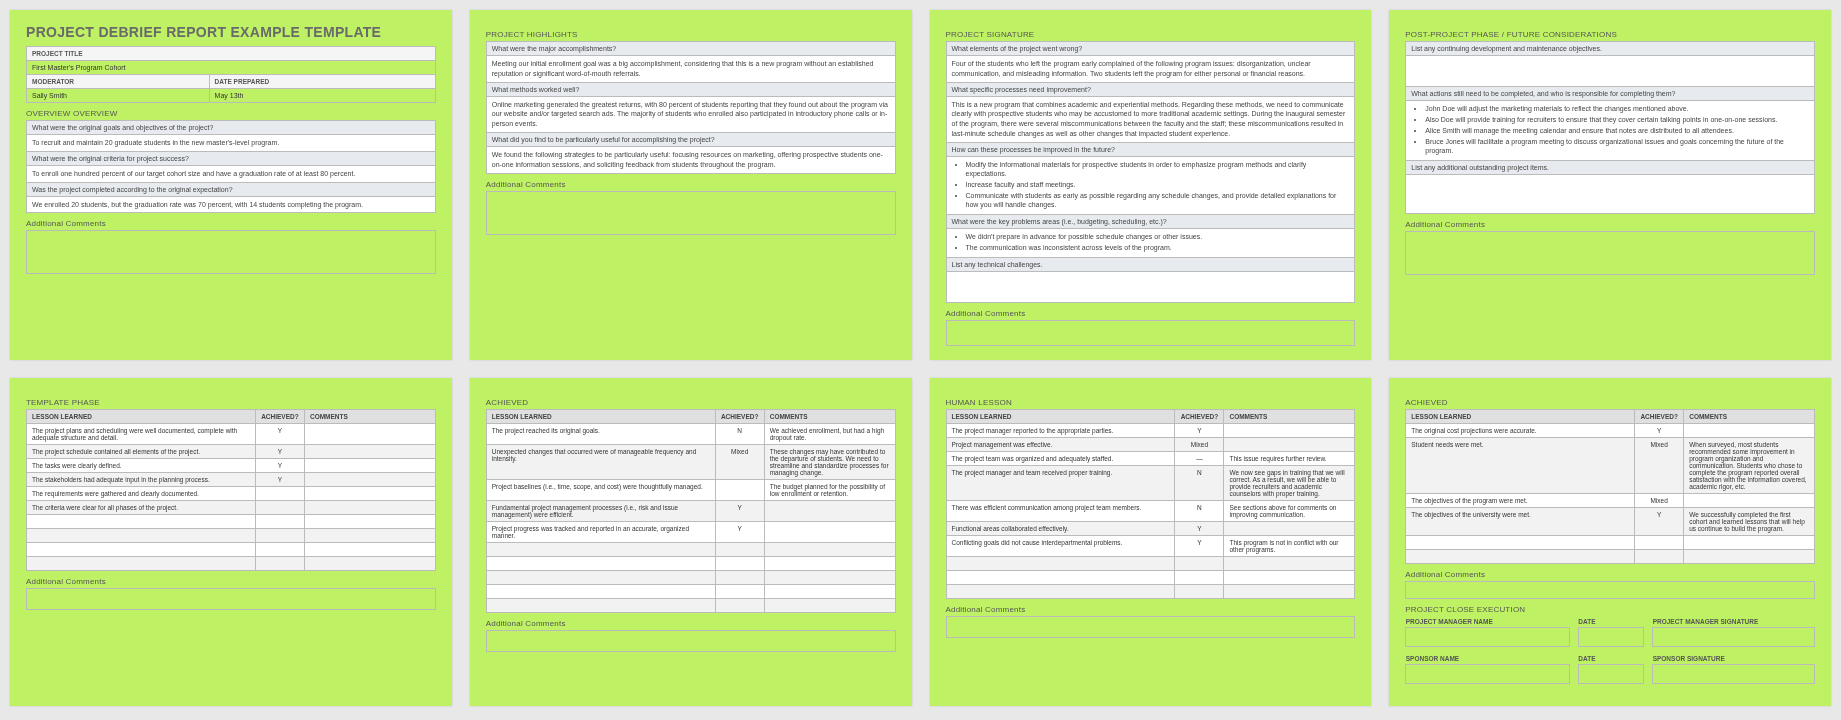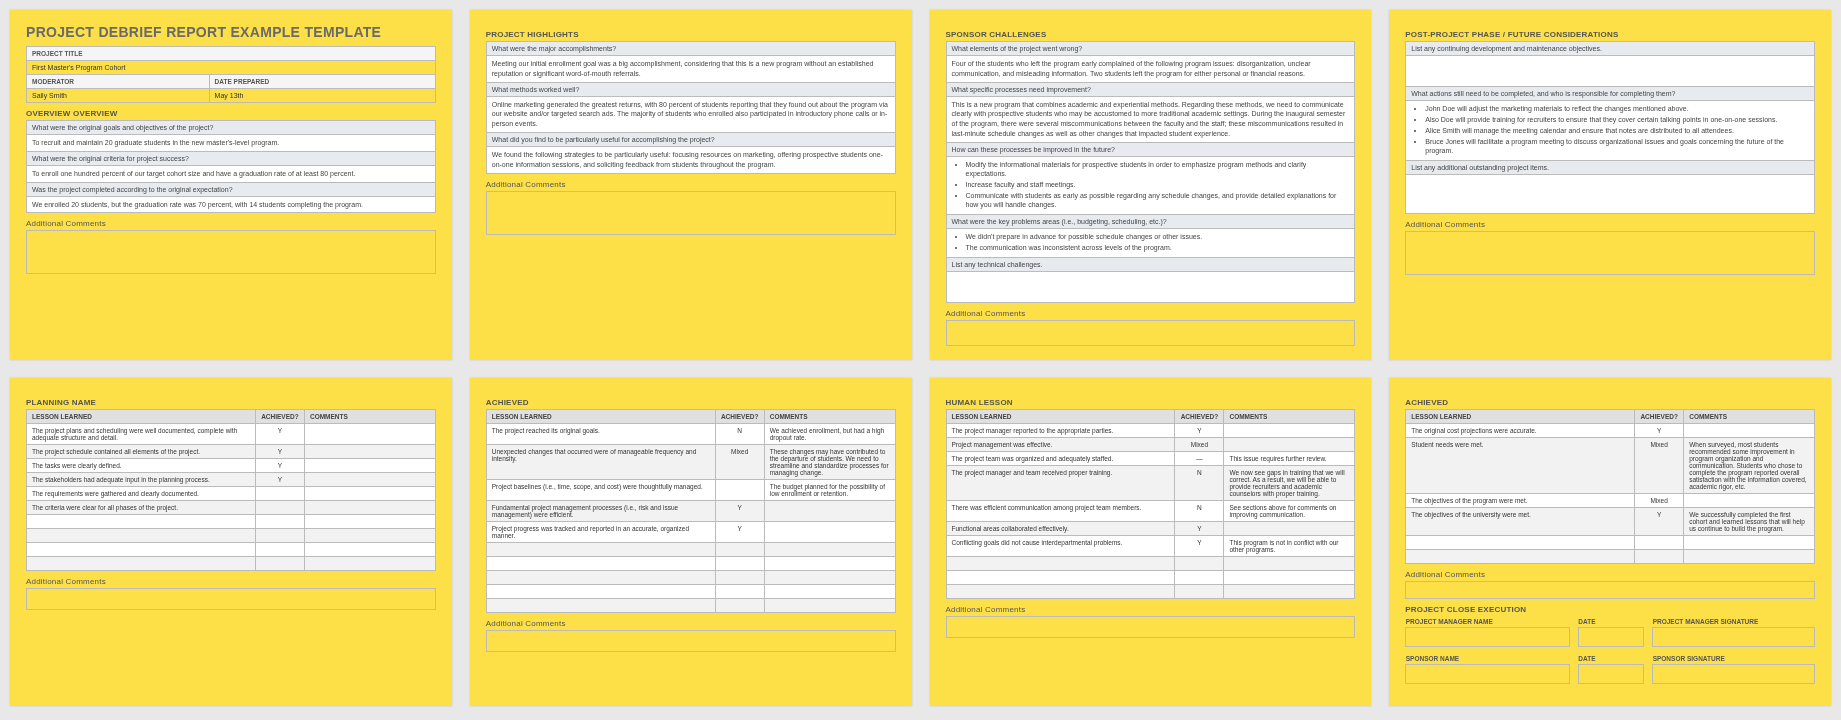--- a/index.html
+++ b/index.html
@@ -1,19 +1,19 @@
 <!DOCTYPE html>
 <html><head>
 <meta charset="utf-8">
 <style>
 body{margin:0;padding:10px;background:#e8e8e8;font-family:Arial,Helvetica,sans-serif;font-size:7px;color:#333}
 .grid{display:grid;grid-template-columns:repeat(4,1fr);gap:18px;max-width:1821px}
-.page{background:#fde047;padding:14px 16px;min-height:300px;box-shadow:0 0 2px rgba(0,0,0,.15)}
+.page{background:#bef264;padding:14px 16px;min-height:300px;box-shadow:0 0 2px rgba(0,0,0,.15)}
 .title-main{font-size:14px;font-weight:bold;color:#6a6a6a;letter-spacing:.3px;margin-bottom:6px}
-.sec-head{font-size:8px;font-weight:bold;color:#555;margin:6px 0 2px;letter-spacing:.2px}
+.sec-head{font-size:8px;font-weight:normal;color:#555;margin:6px 0 2px;letter-spacing:.2px}
 .tbl{width:100%;border-collapse:collapse;margin-bottom:4px}
 .tbl th,.tbl td{border:1px solid #bbb;padding:3px 5px;text-align:left;font-weight:normal}
 .tbl th{background:#f5f5f5;font-size:6.5px;font-weight:bold;color:#555}
 .q{background:#e7ebf0;font-size:7px;color:#444;padding:3px 5px}
 .a{background:#fff;font-size:7px;color:#444;padding:5px 5px;line-height:1.4}
 .ac-box{border:1px solid #bbb;height:42px;margin-top:2px}
 .lt{width:100%;border-collapse:collapse;margin-bottom:4px}
 .lt th,.lt td{border:1px solid #bbb;padding:3px 5px;font-size:6.5px;vertical-align:top}
 .lt th{background:#e0e0e0;font-weight:bold;color:#444;text-align:left}
 .lt .c1{width:56%}
@@ -102,21 +102,21 @@
   <tr>
             <td class="a">We found the following strategies to be particularly useful: focusing resources on marketing, offering prospective students one-on-one information sessions, and soliciting feedback from students throughout the program.</td>
           </tr>
  </tbody>
       </table>
  <div class="sec-head" style="font-weight:normal">Additional Comments</div>
  <div class="ac-box"></div>
 </div>
 
 <div class="page">
- <div class="sec-head">SPONSOR CHALLENGES</div>
+ <div class="sec-head">PROJECT SIGNATURE</div>
  <table class="tbl">
   <tbody>
           <tr>
             <td class="q">What elements of the project went wrong?</td>
           </tr>
   <tr>
             <td class="a">Four of the students who left the program early complained of the following program issues: disorganization, unclear communication, and misleading information. Two students left the program for either personal or financial reasons.</td>
           </tr>
   <tr>
             <td class="q">What specific processes need improvement?</td>
@@ -188,21 +188,21 @@
   <tr>
             <td class="a" style="height:32px"></td>
           </tr>
  </tbody>
       </table>
  <div class="sec-head" style="font-weight:normal">Additional Comments</div>
  <div class="ac-box"></div>
 </div>
 
 <div class="page">
- <div class="sec-head">PLANNING NAME</div>
+ <div class="sec-head">TEMPLATE PHASE</div>
  <table class="lt">
   <thead>
           <tr>
             <th class="c1">LESSON LEARNED</th>
             <th class="c2">ACHIEVED?</th>
             <th class="c3">COMMENTS</th>
           </tr>
         </thead>
   <tbody>
           <tr>

